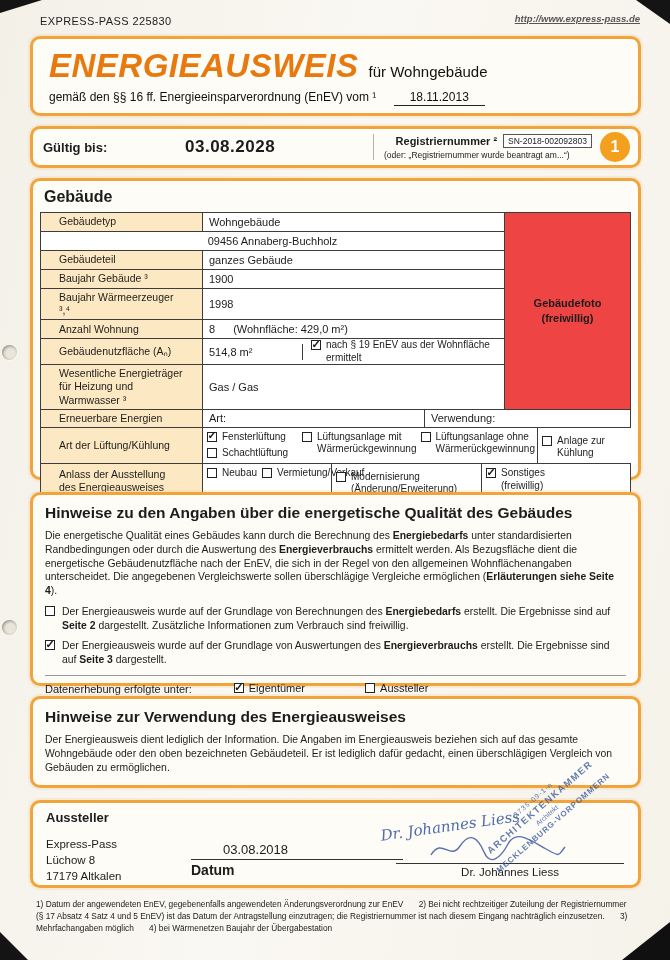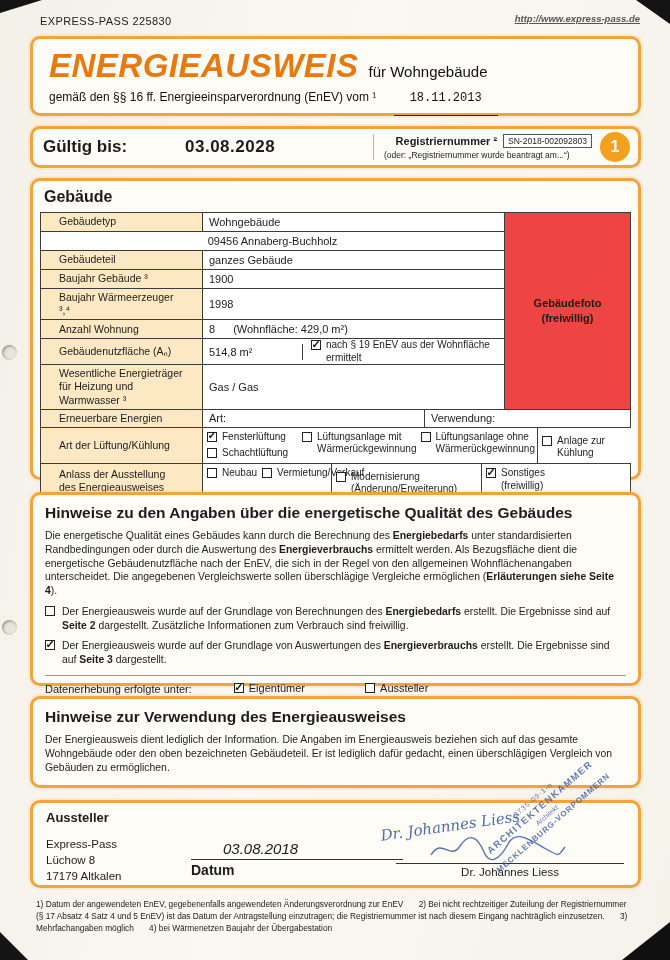--- a/index.html
+++ b/index.html
@@ -26,26 +26,26 @@
   
   .obox { position:absolute; left:30px; width:611px; border:3px solid #f1a33c; border-radius:10px;
           background:#fefcf6; box-shadow:0 0 0 2px rgba(244,186,104,.18); }
 
   
   .title-box { top:36px; height:80px; padding:8px 16px 6px; }
   .brand-line { display:flex; align-items:baseline; gap:10px; }
   .brand-title { font-size:33px; font-weight:bold; font-style:italic; color:#e8790f; letter-spacing:.5px; }
   .brand-sub { font-size:15px; color:#111; }
   .law-line { font-size:12px; margin-top:5px; color:#111; }
-  .law-date { display:inline-block; border-bottom:1px solid #222; padding:0 16px 10px; margin-left:14px;font-family:Liberation Mono, monospace; }
+  .law-date { display:inline-block; border-bottom:1px solid #222; padding:0 16px 1px; margin-left:14px; }
 
   
   .validity-box { top:126px; height:42px; display:flex; align-items:center; padding:0 8px 0 10px; }
   .v-left { display:flex; align-items:center; width:330px; }
-  .v-label { font-size:17px; font-weight:bold; width:142px; }
+  .v-label { font-size:13px; font-weight:bold; width:142px; }
   .v-date { font-size:17px; font-weight:bold; letter-spacing:.5px; }
   .v-right { flex:1; border-left:1px solid #b9b29f; padding-left:10px; }
   .reg-line1 { display:flex; align-items:center;justify-content:flex-end; }
   .reg-label { font-size:11px; font-weight:bold; }
   .reg-box { font-size:8.5px; border:1px solid #555; padding:1px 4px; margin-left:6px; background:#fff; }
   .reg-note { font-size:8.5px; margin-top:2px; color:#222; }
   .v-badge { width:30px; height:30px; border-radius:50%; background:#f3a01e; color:#fff; font-weight:bold;
              font-size:16px; display:flex; align-items:center; justify-content:center; margin-left:8px; flex:none; }
 
   
@@ -92,21 +92,21 @@
   .survey { display:flex; align-items:center; padding-top:6px; font-size:11px; }
   .survey .cb { font-size:11px; }
   .survey-label { margin-right:42px; }
   .survey .cb + .cb { margin-left:60px; }
 
   
   .issuer-box { top:800px; height:88px; padding:6px 12px; }
   .iss-header { position:absolute; top:7px; left:13px; font-size:13px; font-weight:bold; }
   .iss-addr { position:absolute; top:33px; left:13px; font-size:11.5px; line-height:1.4; }
   .date-group { position:absolute; left:158px; bottom:7px; width:212px; }
-  .date-val { font-size:15px; margin:0 0 2px 32px;font-style:italic; }
+  .date-val { font-size:13px; margin:0 0 2px 32px; }
   .u-line { border-top:1px solid #333; }
   .line-label { font-size:14px; padding-top:2px;font-weight:bold; }
   .sig-group { position:absolute; right:14px; bottom:7px; width:228px; }
   .sig-name { font-size:11.5px; padding-top:2px; text-align:center; }
   .sig-script { position:absolute; right:118px; top:14px; font-family:"DejaVu Serif", serif; font-style:italic;
                 color:#31549c; font-size:15px; transform:rotate(-8deg); opacity:.85; z-index:6; }
   .sig-squiggle { position:absolute; right:70px; top:32px; z-index:6; }
   .stamp { position:absolute; right:-8px; top:-12px; width:205px; transform:rotate(-41deg);
            text-align:center; color:rgba(52,86,158,.78); line-height:1.3; z-index:5; }
   .st-num { font-size:7px; letter-spacing:1px; }

